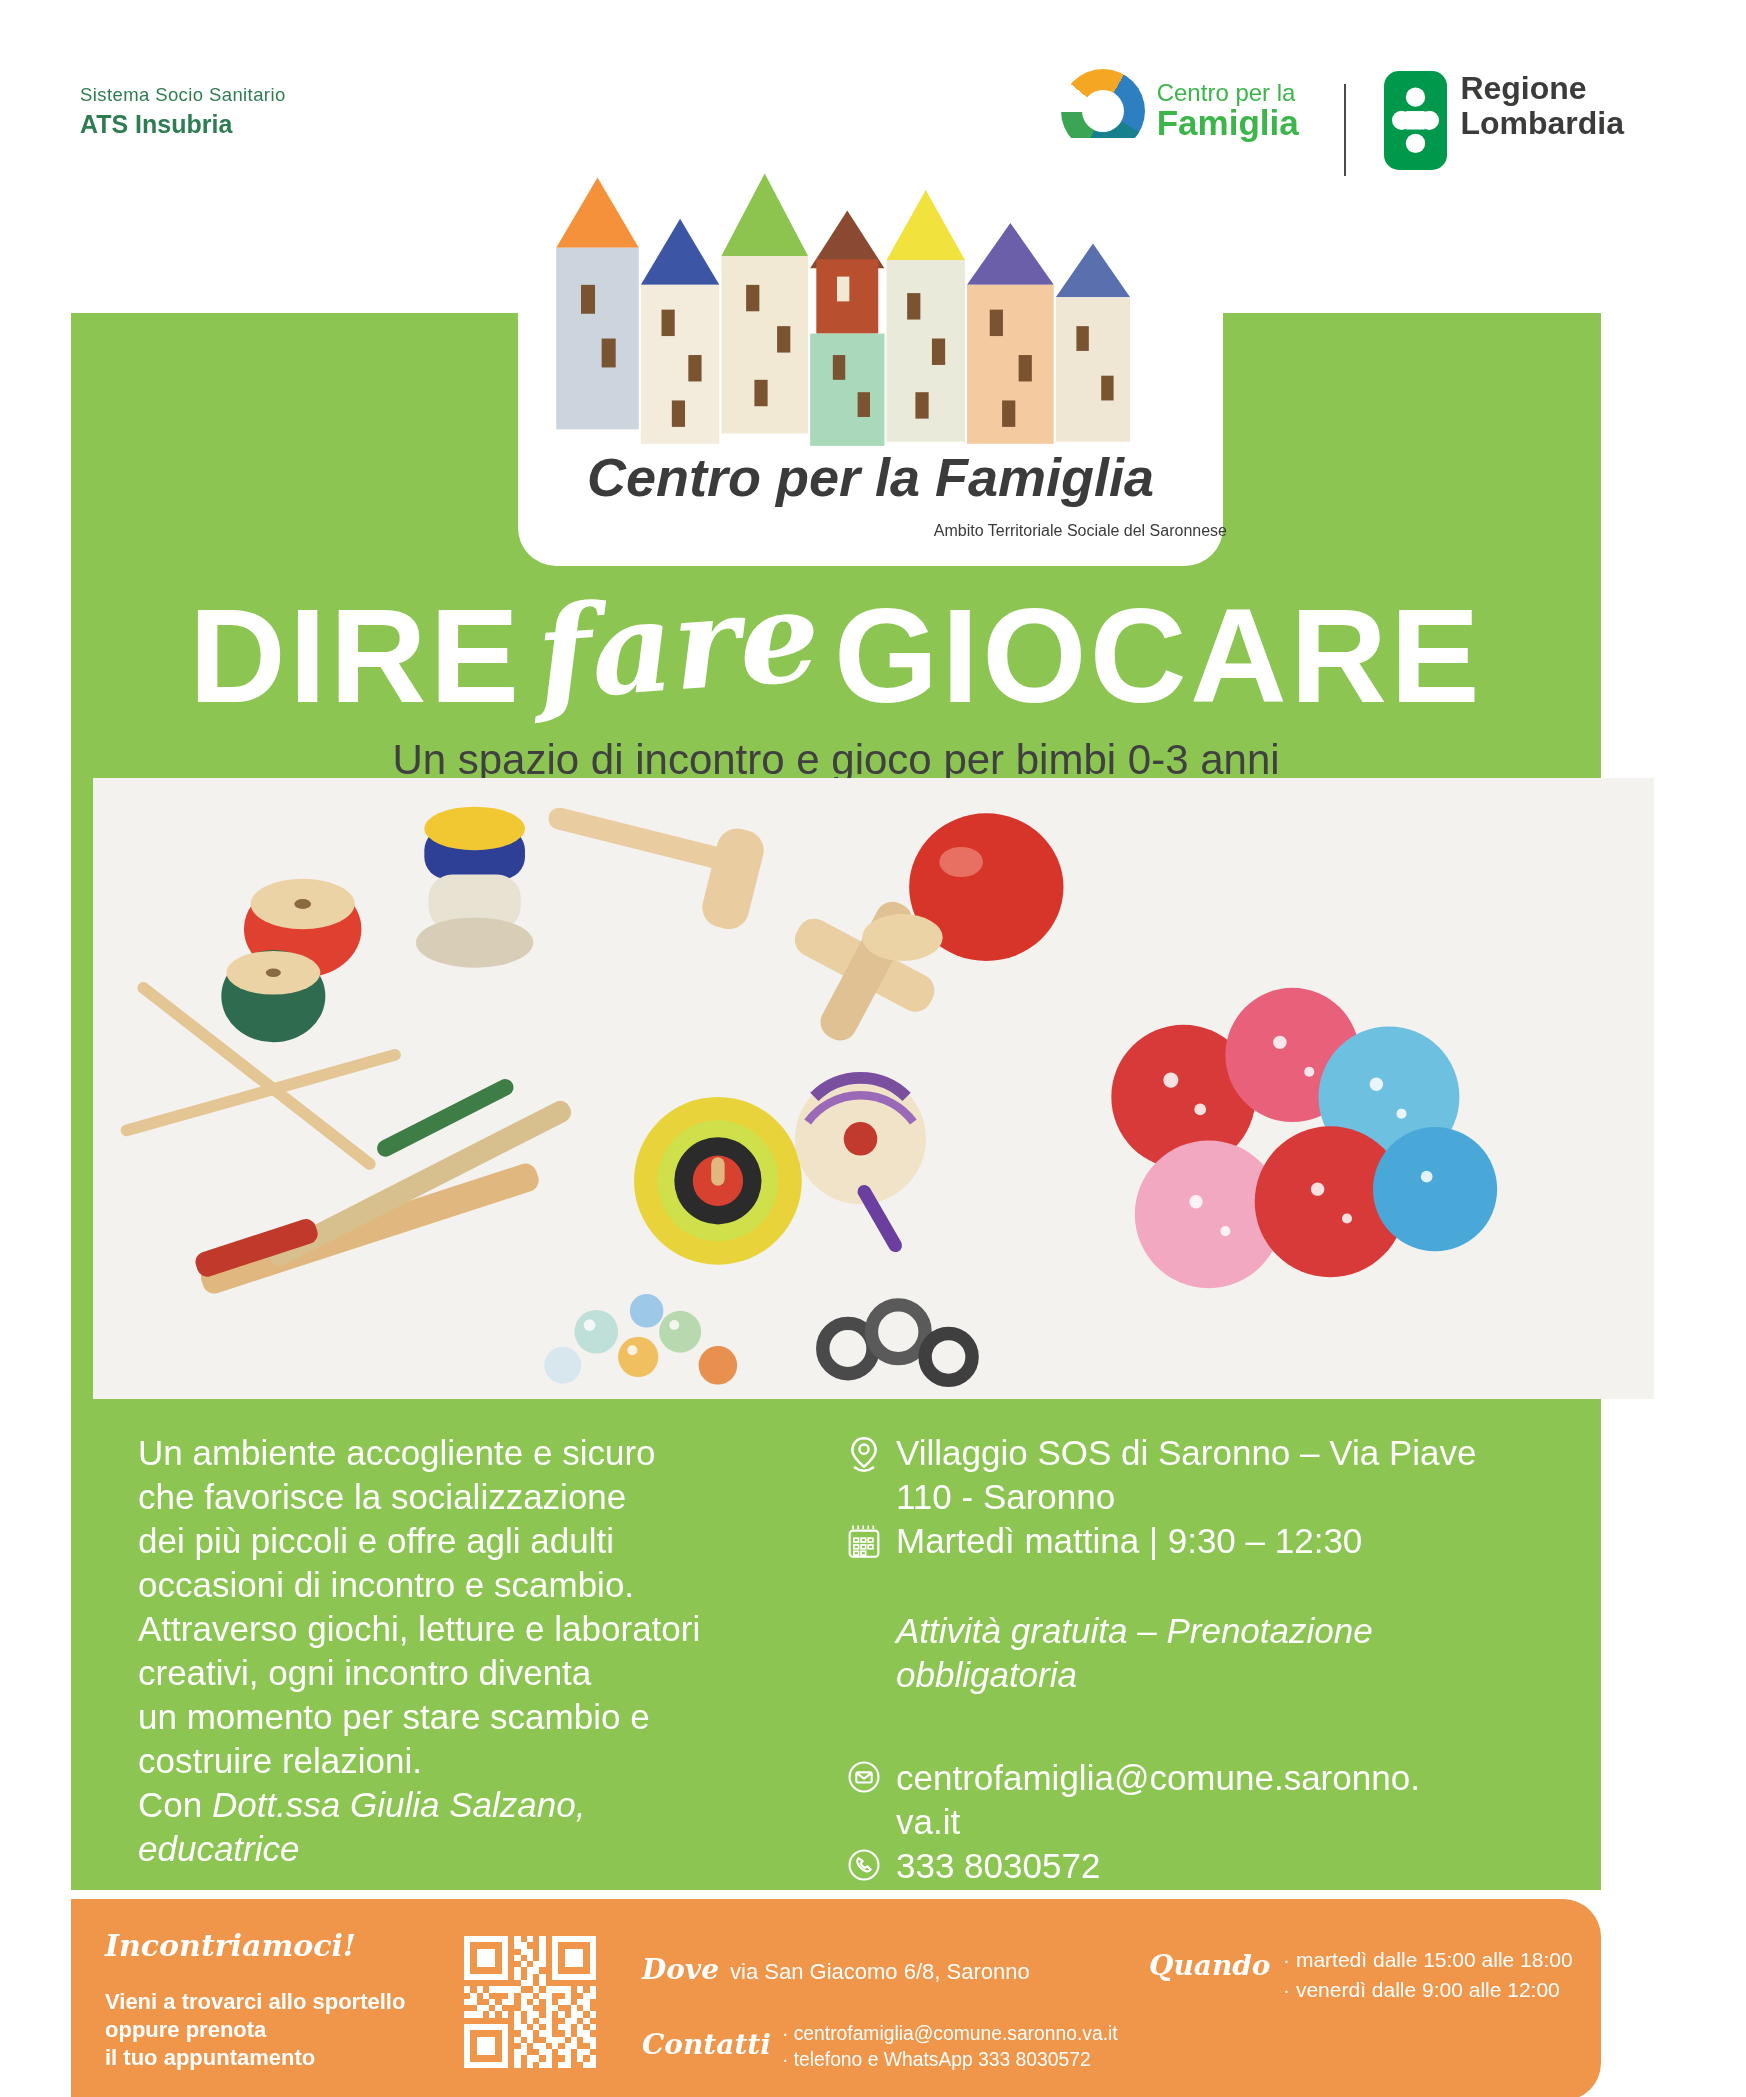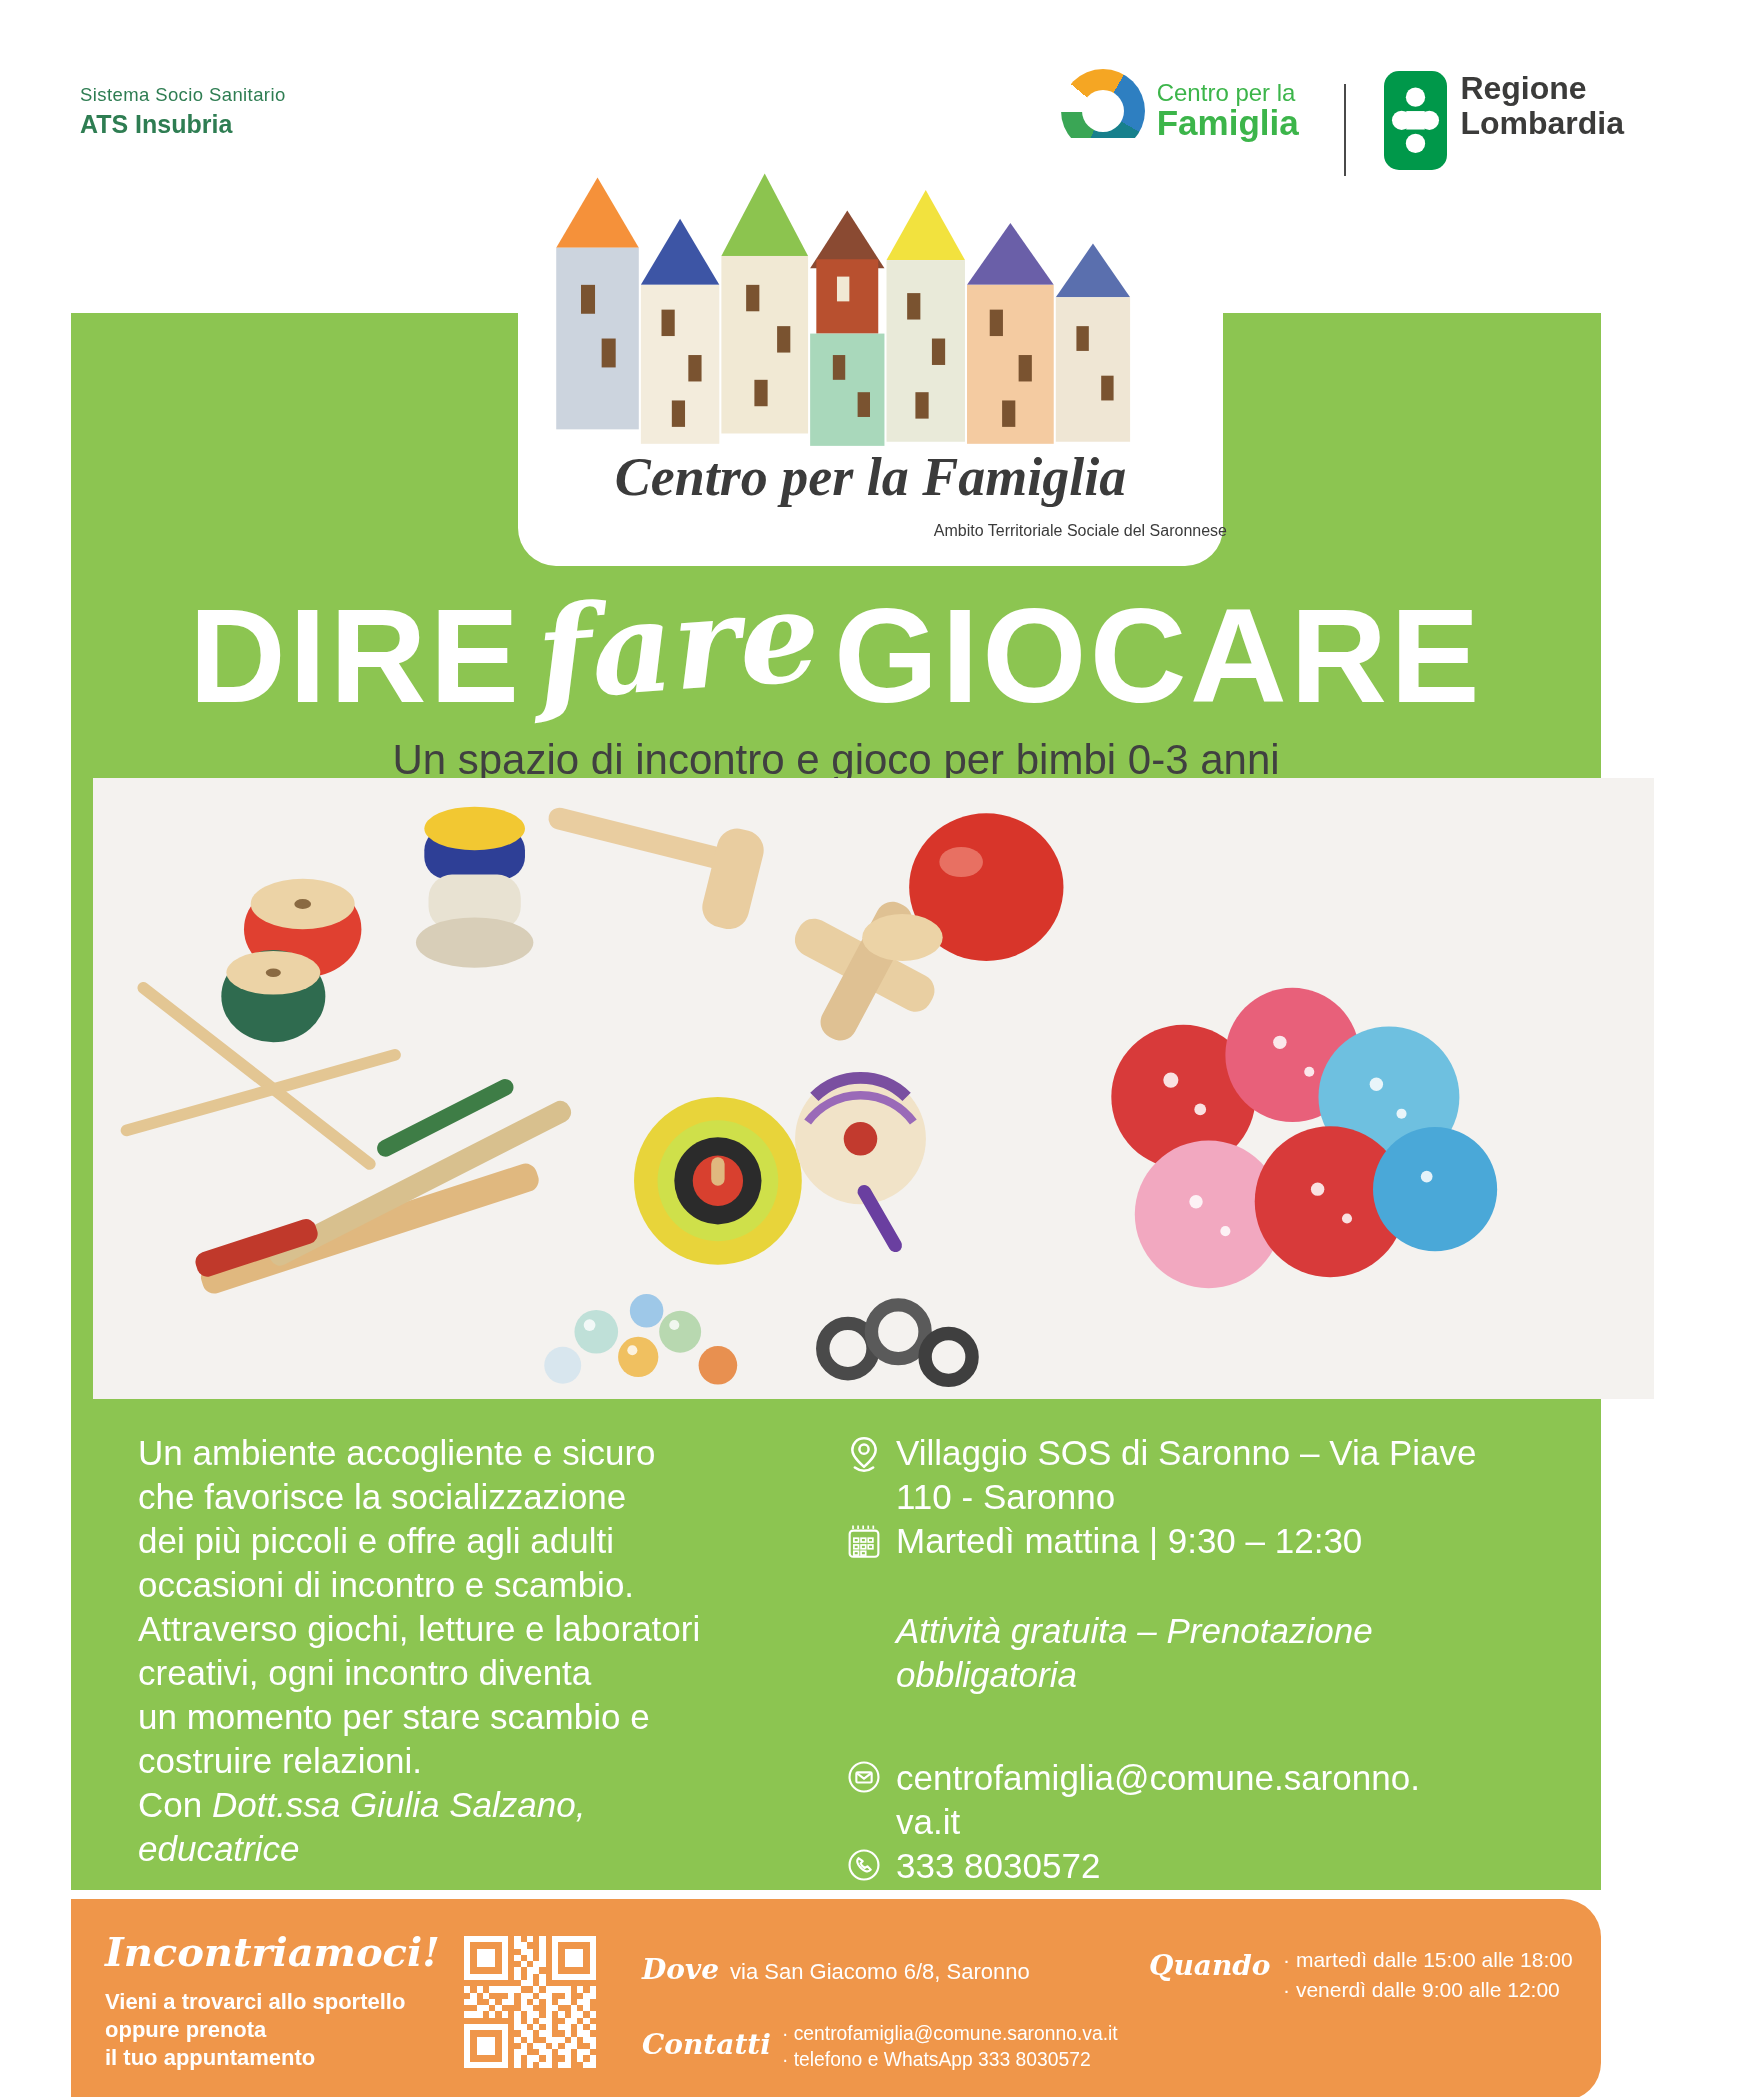--- a/index.html
+++ b/index.html
@@ -23,21 +23,21 @@
 
   .regione{position:absolute; left:1384px; top:71px; display:flex; }
   .regione-mark{width:63px; height:99px; background:#00984a; border-radius:15px; position:relative;}
   .regione-text{margin-left:13.4px; color:#3b3b3a; font-weight:bold; line-height:1.1; font-size:32px;}
 
   
   .green-block{position:absolute; left:71px; top:313px; width:1530px; height:1577px; background:#8cc551;}
   .hero-card{position:absolute; left:518px; top:138px; width:705px; height:428px; background:#ffffff; border-radius:0 0 38px 38px; z-index:3;}
   .hero-houses{position:absolute; left:29px; top:23px; width:646px; height:289px;}
   .hero-script{position:absolute; left:0; top:308px; width:100%; text-align:center;
-     font-family:Liberation Serif, serif; font-style:italic; font-weight:bold; font-size:54px; color:#3b3b3b; white-space:nowrap;}
+     font-family:Liberation Sans, sans-serif; font-style:italic; font-weight:bold; font-size:54px; color:#3b3b3b; white-space:nowrap;}
   .hero-ambito{position:absolute; left:4px; top:384px; width:100%; text-align:right; font-size:16px; color:#3b3b3b; white-space:nowrap;}
 
   .title-row{position:absolute; left:71px; top:579px; width:1530px; text-align:center; color:#fff; white-space:nowrap; z-index:2;}
   .title-caps{font-size:134px; font-weight:bold; letter-spacing:3.4px; vertical-align:middle;}
   .title-script{font-family:"DejaVu Serif", serif; font-style:italic; font-weight:bold; font-size:126px; vertical-align:middle; display:inline-block; transform:rotate(-4deg); margin:0 12.6px; position:relative; top:-10.5px;}
   .tagline{position:absolute; left:71px; top:736px; width:1530px; text-align:center; font-size:42px; color:#404040; z-index:2; white-space:nowrap;}
 
   
   .photo{position:absolute; left:93px; top:778px; width:1561px; height:621px; background:#f4f2ef; z-index:2;}
 
@@ -45,21 +45,21 @@
   .col-left{position:absolute; left:138px; top:1431px; width:705px; color:#fff; font-size:35px; line-height:44px; z-index:2; white-space:nowrap;}
   .col-right{position:absolute; left:847px; top:1431px; width:801px; color:#fff; font-size:35px; line-height:44px; z-index:2;}
   .info-row{display:flex; align-items:flex-start;}
   .info-icon{width:34px; flex:0 0 34px; margin-right:15px; padding-top:4.2px;}
   .info-text{white-space:nowrap;}
   .italic{font-style:italic;}
 
   
   .banner{position:absolute; left:71px; top:1899px; width:1530px; height:202px; background:#ef964a; border-radius:0 38px 38px 0; color:#fff; z-index:2;}
   .banner-script{font-family:"DejaVu Serif", serif; font-style:italic; font-weight:bold; white-space:nowrap;}
-  .b-incontriamoci{position:absolute; left:34px; top:29px; font-size:40px;}
+  .b-incontriamoci{position:absolute; left:34px; top:29px; font-size:30px;}
   .b-cta{position:absolute; left:34px; top:89px; font-size:22px; font-weight:bold; line-height:28px; white-space:nowrap;}
   .b-qr{position:absolute; left:393px; top:37px;}
   .b-dove{position:absolute; left:571px; top:54px; white-space:nowrap;}
   .b-dove .banner-script{font-size:28px; margin-right:11px;}
   .b-dove .plain{font-size:22px;}
   .b-contatti{position:absolute; left:571px; top:122px; display:flex; align-items:flex-start; white-space:nowrap;}
   .b-contatti .banner-script{font-size:28px; margin-right:11px; position:relative; top:7px;}
   .b-list{font-size:19.3px; line-height:26px;}
   .b-quando{position:absolute; left:1078px; top:46px; display:flex; align-items:flex-start; white-space:nowrap;}
   .b-quando .banner-script{font-size:28px; margin-right:12.6px; position:relative; top:4.2px;}

